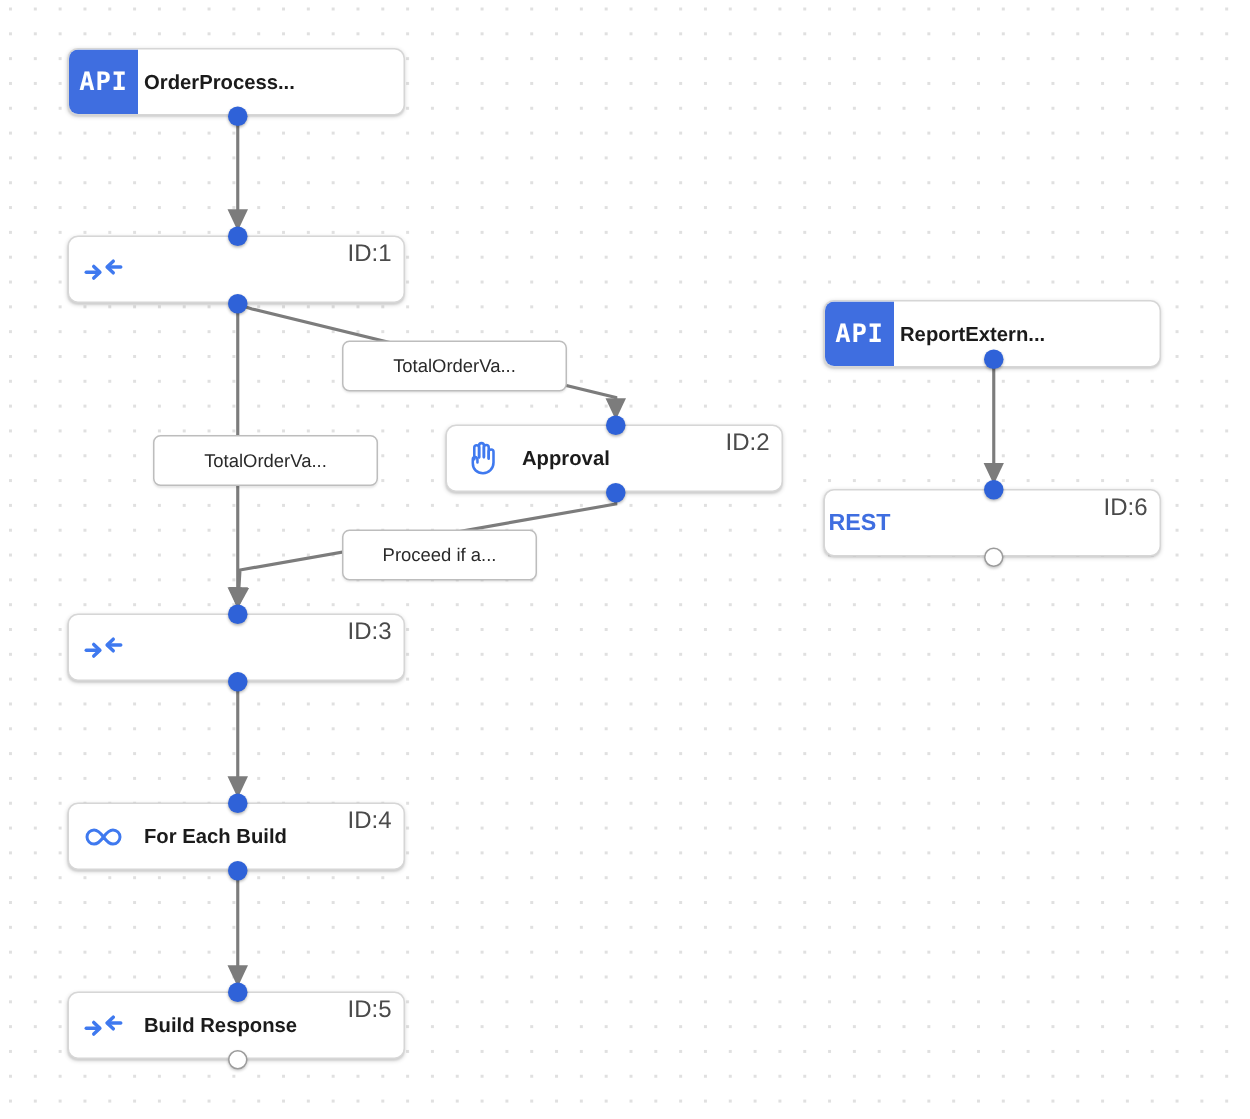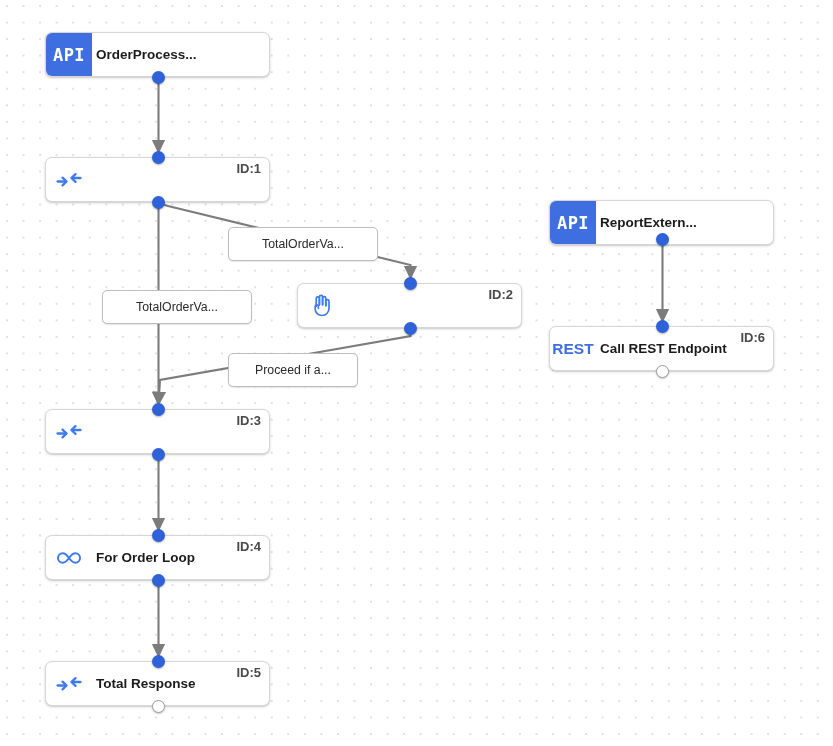--- a/index.html
+++ b/index.html
@@ -69,23 +69,23 @@
     align-items: center;
     padding-left: 4px;
     font-size: 13.5px;
     font-weight: bold;
     color: #1b1b1b;
   }
   .node .id-tag {
     position: absolute;
     top: 3px;
     right: 8px;
-    font-size: 13px;
+    font-size: 16px;
     color: #4a4a4a;
-    font-weight: bold;
+    font-weight: normal;
   }
 
   
   .ico-svg { display: block; }
 
   
   .port {
     position: absolute;
     width: 13px; height: 13px;
     border-radius: 50%;
@@ -172,20 +172,21 @@
     <div class="icon-cell">
       <svg class="ico-svg" width="21" height="23" viewBox="0 0 21 23">
         <g fill="none" stroke="#3f79ef" stroke-width="1.7" stroke-linecap="round" stroke-linejoin="round">
           <path d="M5.2 12.2 V4.4 a1.6 1.6 0 0 1 3.2 0 V11"></path>
           <path d="M8.4 10.6 V3.0 a1.6 1.6 0 0 1 3.2 0 V10.6"></path>
           <path d="M11.6 10.8 V4.2 a1.6 1.6 0 0 1 3.2 0 V11.4"></path>
           <path d="M14.8 11.8 V7.2 a1.6 1.6 0 0 1 3.2 0 v7.1 c0 4.2 -3.1 7.2 -7.0 7.2 c-3.9 0 -6.8 -2.6 -6.8 -6.6 V12.3 a1.55 1.55 0 0 1 3.1 0 v2.0"></path>
         </g>
       </svg>
     </div>
+    <div class="label-cell">Approval</div>
     <div class="id-tag">ID:2</div>
   </div>
 
   <div class="node" style="left:45px; top:409px; width:225px; height:45px;">
     <div class="icon-cell">
       <svg class="ico-svg" width="26" height="18" viewBox="0 0 26 18">
         <g fill="none" stroke="#3f79ef" stroke-width="2.3" stroke-linecap="round" stroke-linejoin="round">
           <path d="M1.5 10.5 L10 10.5"></path>
           <path d="M6.5 6.6 L10.6 10.5 L6.5 14.4"></path>
           <path d="M24.5 7.0 L16 7.0"></path>
@@ -196,47 +197,46 @@
     <div class="id-tag">ID:3</div>
   </div>
 
   <div class="node" style="left:45px; top:535px; width:225px; height:45px;">
     <div class="icon-cell">
       <svg class="ico-svg" width="28" height="16" viewBox="0 0 28 16">
         <path d="M14 8 c-2.3 -3.2 -4.0 -4.7 -6.3 -4.7 a4.7 4.7 0 0 0 0 9.4 c2.3 0 4.0 -1.5 6.3 -4.7 z
                  M14 8 c2.3 -3.2 4.0 -4.7 6.3 -4.7 a4.7 4.7 0 0 1 0 9.4 c-2.3 0 -4.0 -1.5 -6.3 -4.7 z" fill="none" stroke="#3f79ef" stroke-width="2.0" stroke-linejoin="round"></path>
       </svg>
     </div>
-    <div class="label-cell">For Order Loop</div>
+    <div class="label-cell">For Each Build</div>
     <div class="id-tag">ID:4</div>
   </div>
 
   <div class="node" style="left:45px; top:661px; width:225px; height:45px;">
     <div class="icon-cell">
       <svg class="ico-svg" width="26" height="18" viewBox="0 0 26 18">
         <g fill="none" stroke="#3f79ef" stroke-width="2.3" stroke-linecap="round" stroke-linejoin="round">
           <path d="M1.5 10.5 L10 10.5"></path>
           <path d="M6.5 6.6 L10.6 10.5 L6.5 14.4"></path>
           <path d="M24.5 7.0 L16 7.0"></path>
           <path d="M19.5 3.1 L15.4 7.0 L19.5 10.9"></path>
         </g>
       </svg>
     </div>
-    <div class="label-cell">Total Response</div>
+    <div class="label-cell">Build Response</div>
     <div class="id-tag">ID:5</div>
   </div>
 
   <div class="node badge" style="left:549px; top:200px; width:225px; height:45px;">
     <div class="icon-cell">API</div>
     <div class="label-cell">ReportExtern...</div>
   </div>
 
   <div class="node rest-badge" style="left:549px; top:326px; width:225px; height:45px;">
     <div class="icon-cell">REST</div>
-    <div class="label-cell">Call REST Endpoint</div>
     <div class="id-tag">ID:6</div>
   </div>
 
   <div class="edge-label" style="left:228px; top:227px; width:150px;">TotalOrderVa...</div>
 
   <div class="edge-label" style="left:102px; top:290px; width:150px;">TotalOrderVa...</div>
 
   <div class="edge-label" style="left:228px; top:353px; width:130px;">Proceed if a...</div>
 
   <div class="port filled" style="left:152px; top:71px;"></div>

